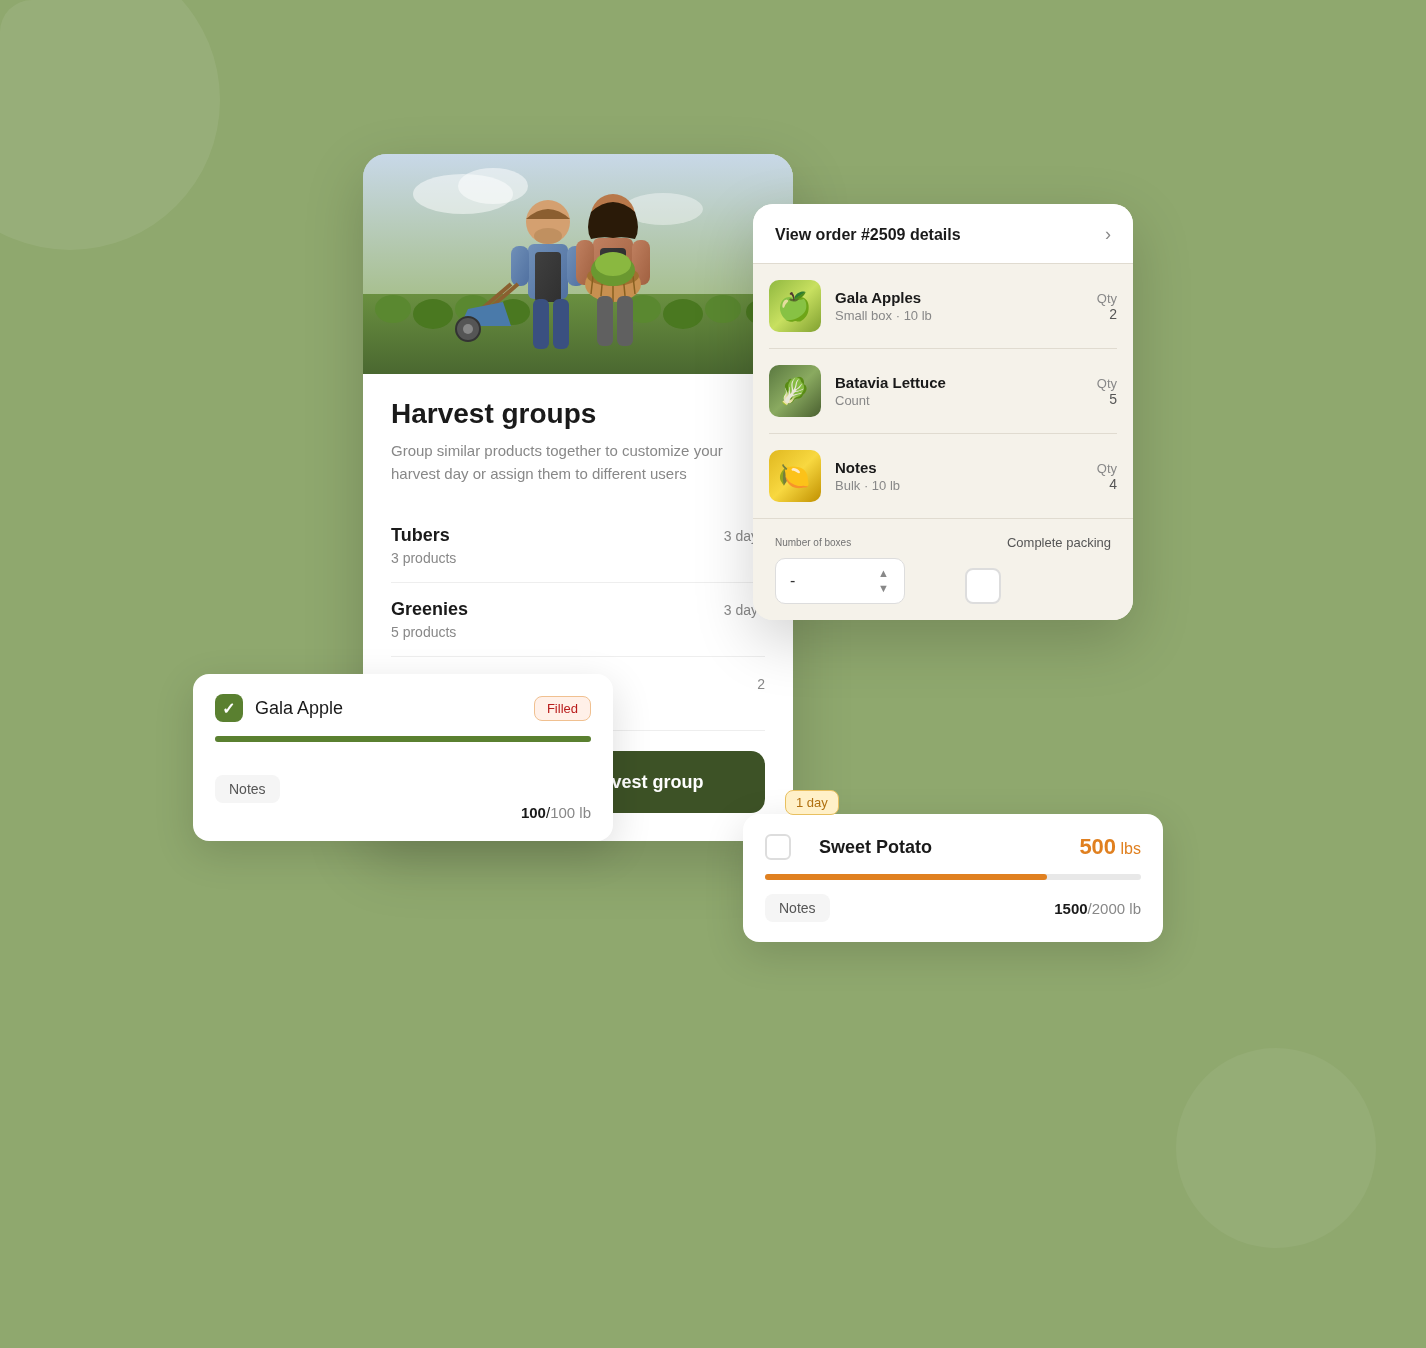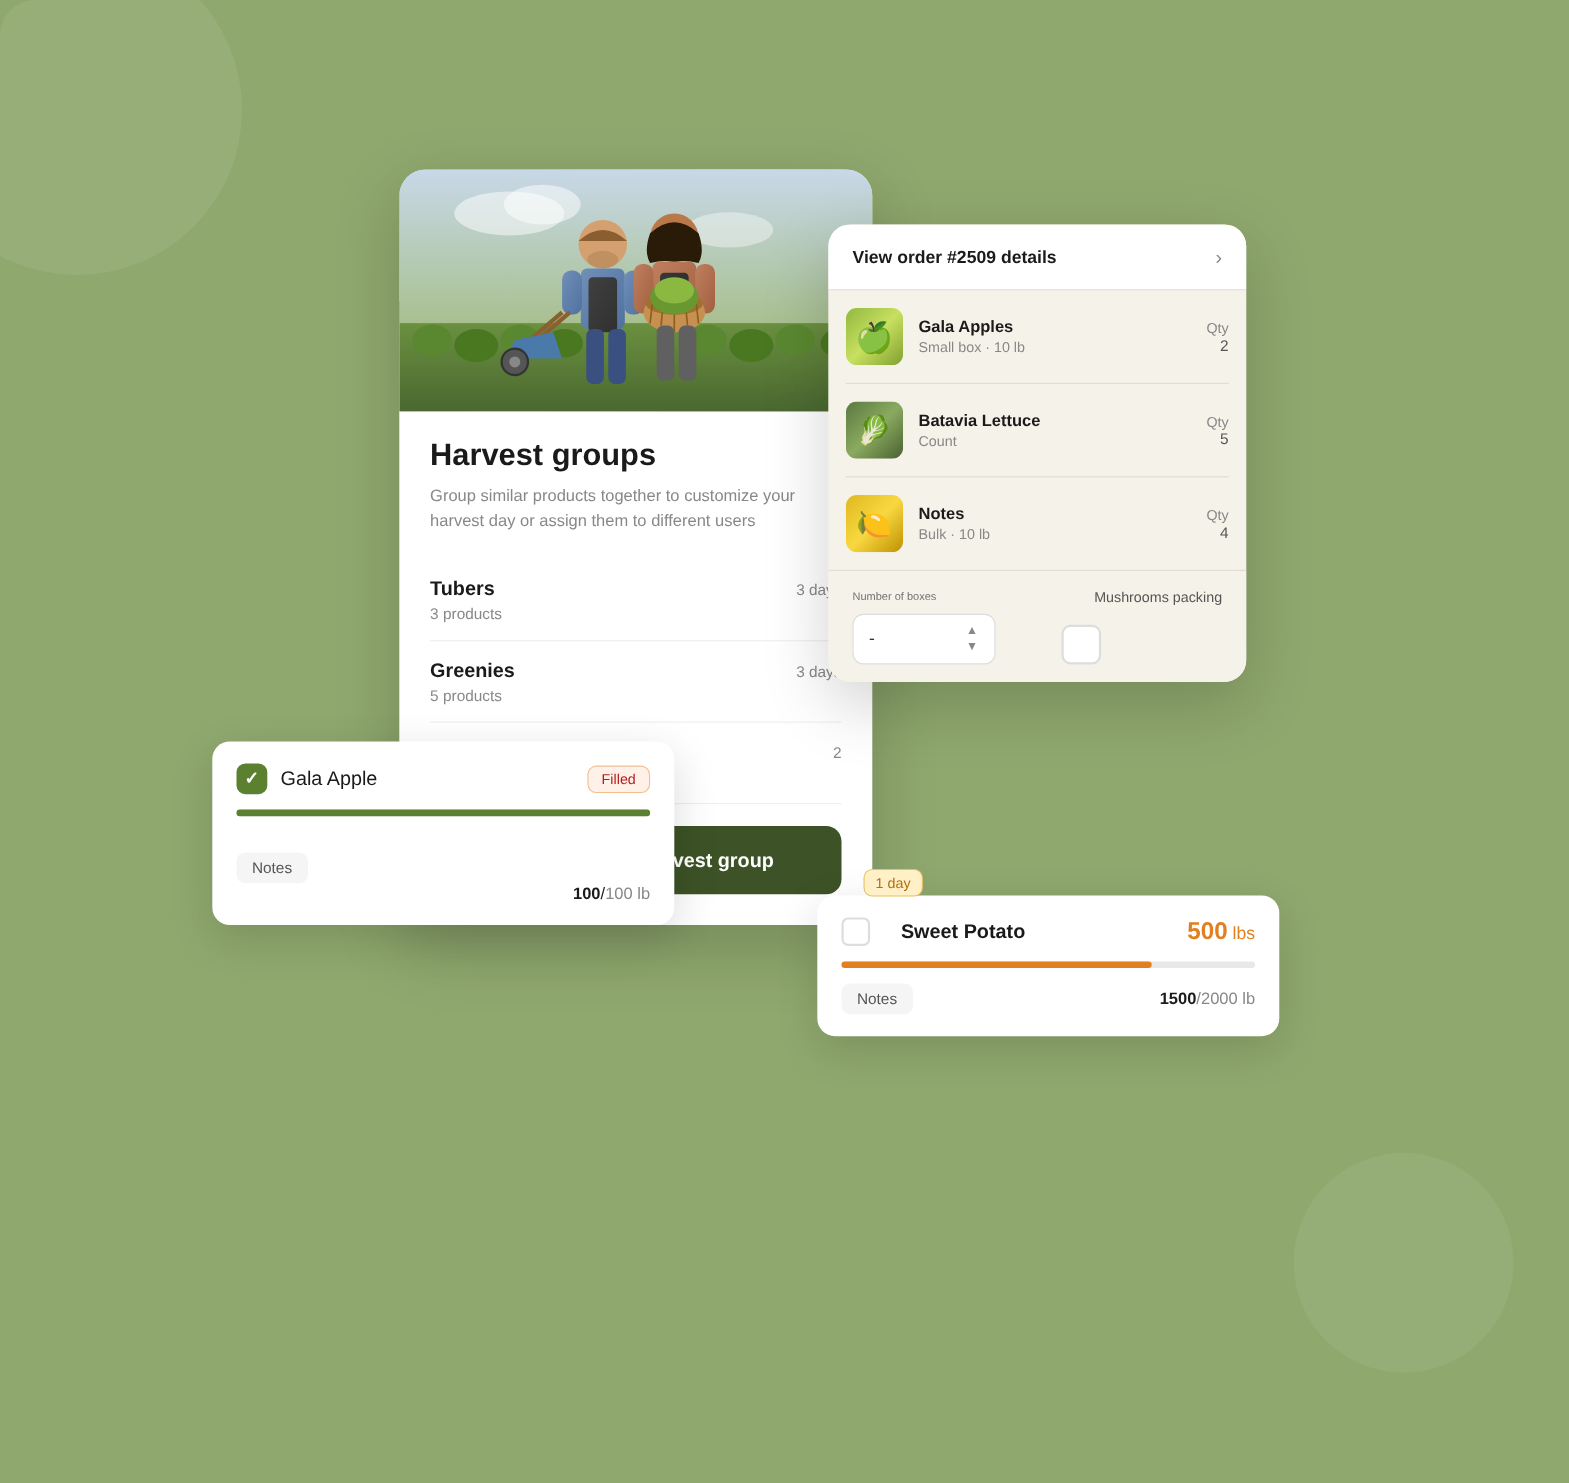--- a/index.html
+++ b/index.html
@@ -660,21 +660,21 @@
         </div>
         <div>
           <div class="item-qty-label">Qty</div>
           <div class="item-qty-val">4</div>
         </div>
       </div>
     </div>
     <div class="order-footer">
       <div class="order-footer-row">
         <span class="num-boxes-label">Number of boxes</span>
-        <span class="complete-packing-label">Mushrooms packing</span>
+        <span class="complete-packing-label">Complete packing</span>
       </div>
       <div class="footer-inputs">
         <div class="boxes-input">
           <span class="boxes-val">-</span>
           <div class="boxes-arrows">
             <button class="arrow-btn">▲</button>
             <button class="arrow-btn">▼</button>
           </div>
         </div>
         <div class="complete-packing-checkbox"></div>

